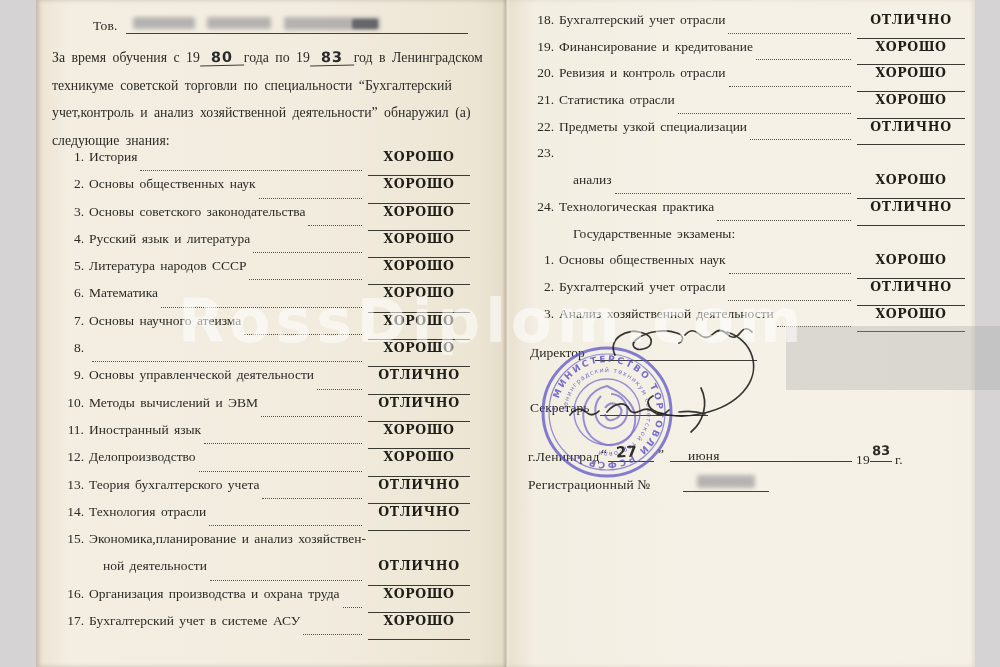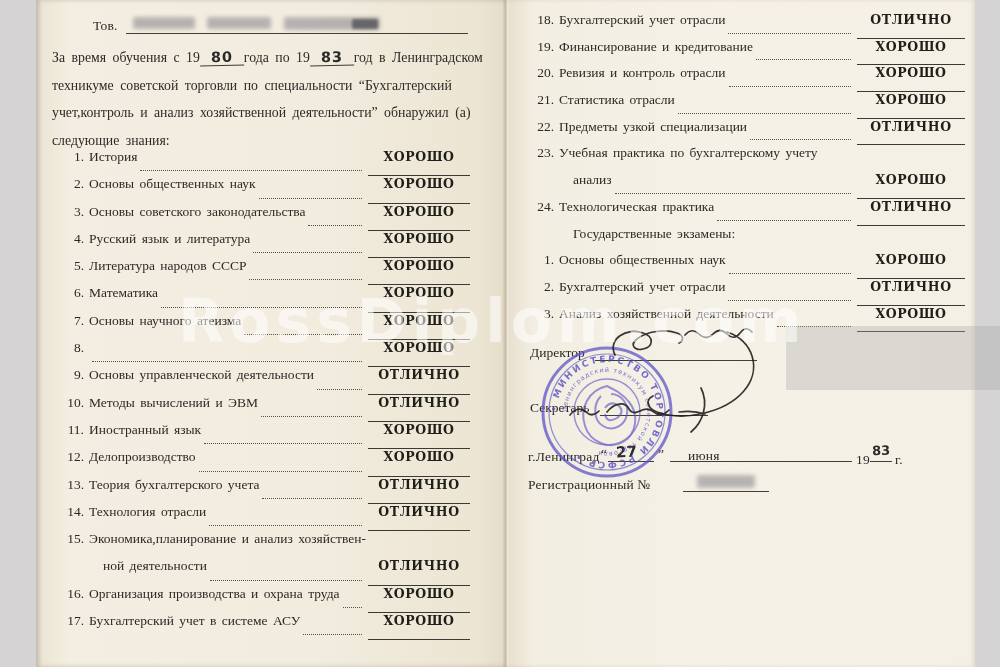--- a/index.html
+++ b/index.html
@@ -228,21 +228,20 @@
         <span class="grade">ХОРОШО</span>
       </div>
       <div class="row">
         <span class="num">22.</span>
         <span class="title">Предметы  узкой  специализации</span>
         <span class="dots"></span>
         <span class="grade">ОТЛИЧНО</span>
       </div>
       <div class="row">
         <span class="num">23.</span>
-        <span class="title">Учебная  практика  по  бухгалтерскому  учету</span>
         <span class="dots" style="visibility: hidden;"></span>
         <span class="grade" style="visibility: hidden;"></span>
       </div>
       <div class="row cont">
         <span class="num"></span>
         <span class="title">анализ</span>
         <span class="dots"></span>
         <span class="grade">ХОРОШО</span>
       </div>
       <div class="row">

